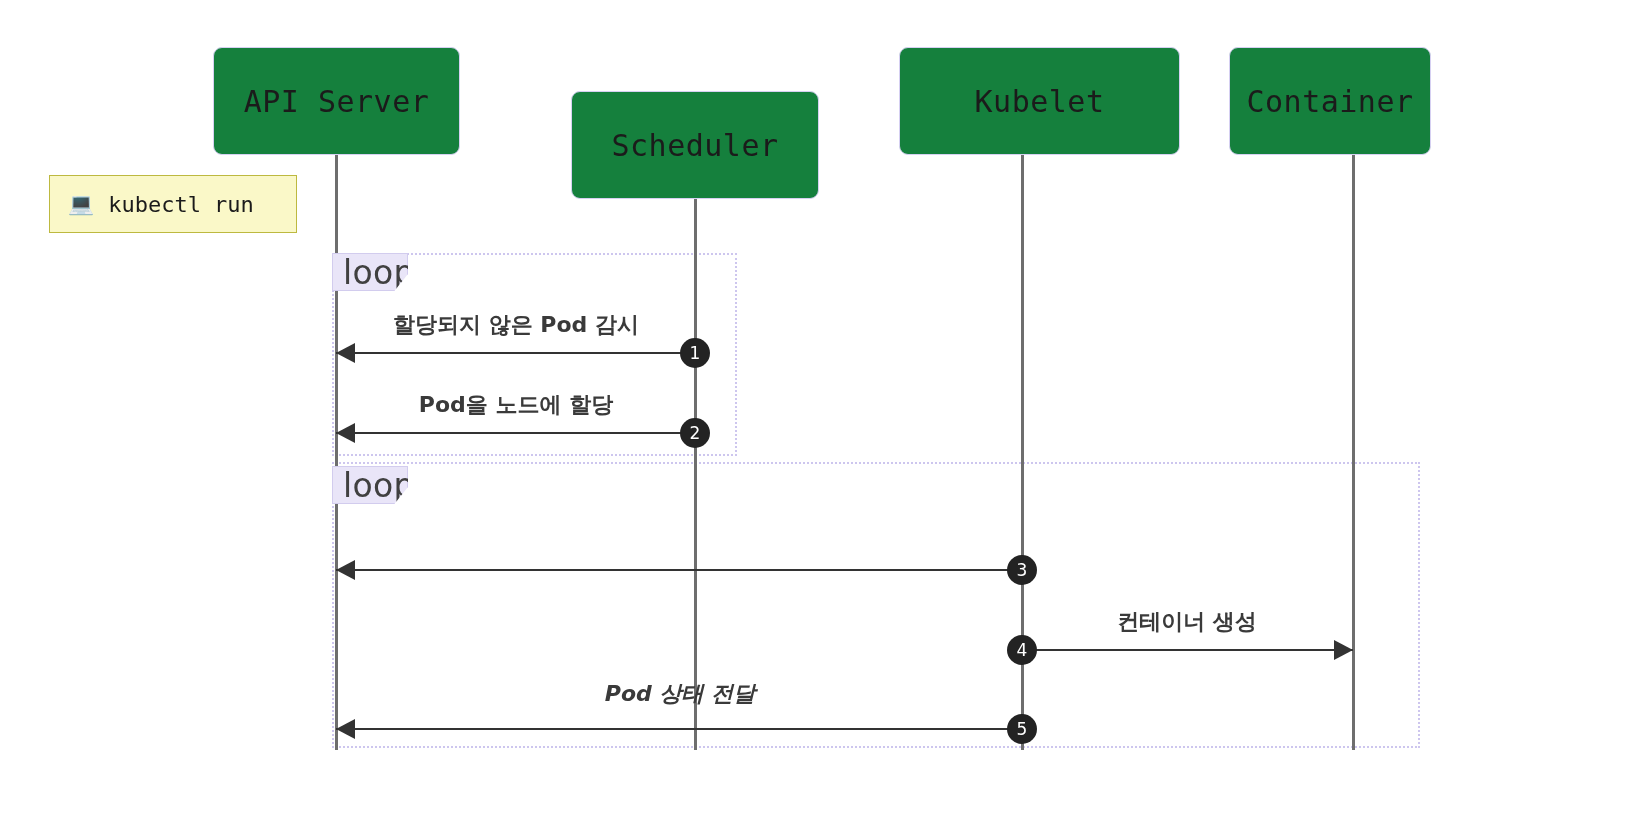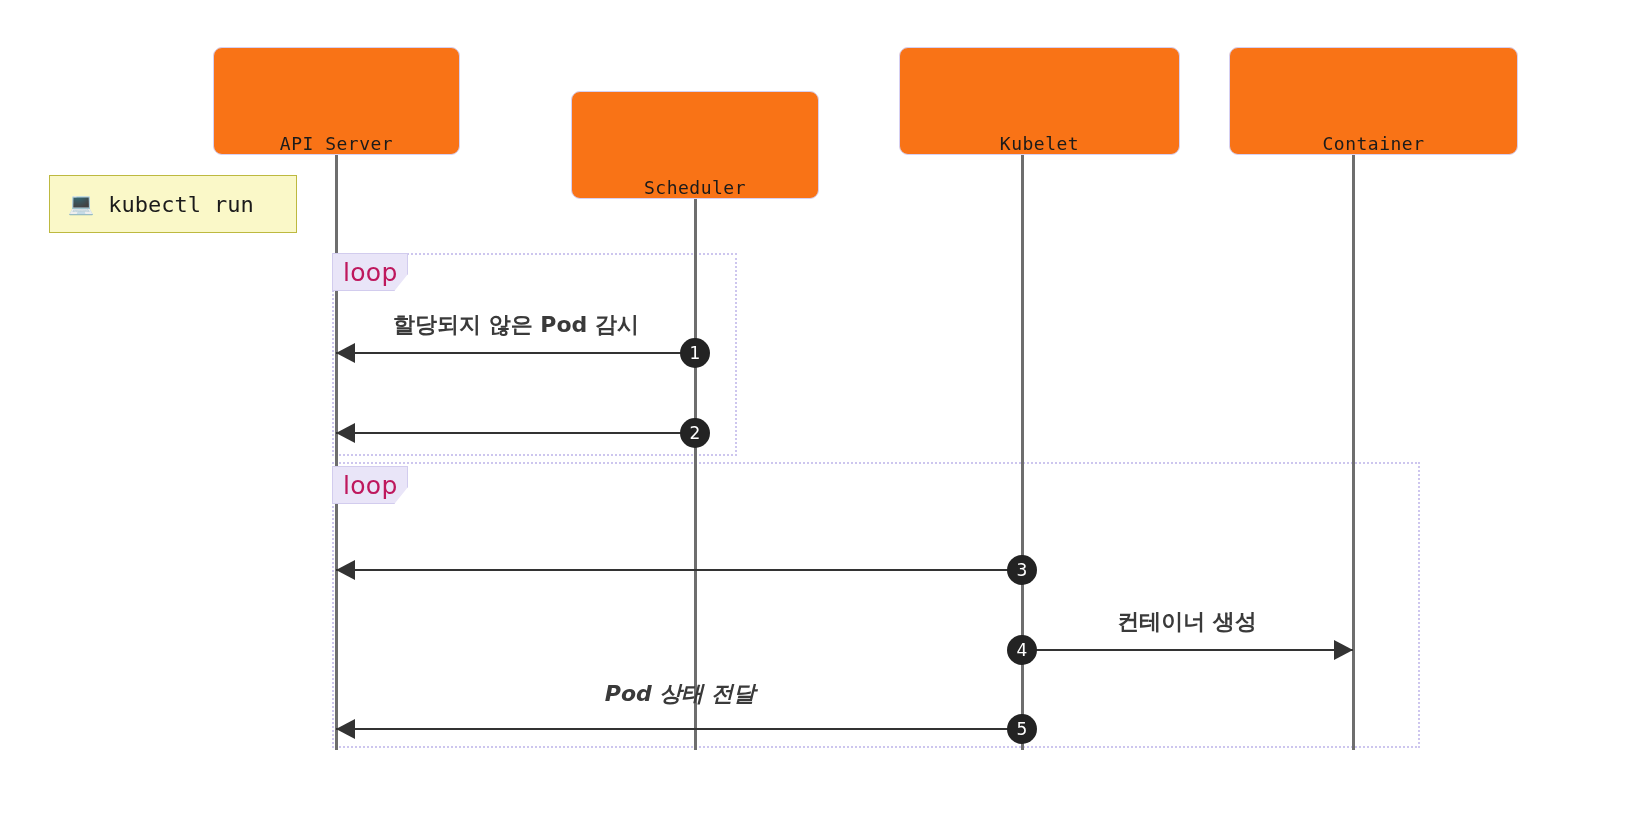--- a/index.html
+++ b/index.html
@@ -18,29 +18,29 @@
     position: absolute;
     left: 0; top: 0;
     width: 1628px;
     height: 834px;
   }
 
   
   .participant {
     position: absolute;
     box-sizing: border-box;
-    background: #f97316;
+    background: #15803d;
     border: 1.6px solid #d6d0f2;
     border-radius: 9px;
     display: flex;
-    align-items: flex-end;
+    align-items: center;
     justify-content: center;
     color: #1b1b1b;
     font-family: "DejaVu Sans Mono", "Liberation Mono", monospace;
-    font-size: 18px;
+    font-size: 30px;
     letter-spacing: 0.5px;
     white-space: nowrap;
   }
 
   
   .lifeline {
     position: absolute;
     width: 3px;
     background: #6e6e6e;
   }
@@ -71,23 +71,23 @@
     box-sizing: border-box;
     border: 2.5px dotted #cdc6ee;
     background: transparent;
     pointer-events: none;
   }
   .loop-label {
     position: absolute;
     box-sizing: border-box;
     background: #e9e5f8;
     border: 1.4px solid #d2ccee;
-    color: #be185d;
+    color: #404040;
     font-family: "DejaVu Sans", "Liberation Sans", sans-serif;
-    font-size: 25px;
+    font-size: 33px;
     line-height: 1;
     display: flex;
     align-items: center;
     padding-left: 10px;
     letter-spacing: 0.3px;
     -webkit-clip-path: polygon(0 0, 100% 0, 100% 55%, 82% 100%, 0 100%);
     clip-path: polygon(0 0, 100% 0, 100% 55%, 82% 100%, 0 100%);
   }
 
   
@@ -144,35 +144,36 @@
     </div>
     <div class="lifeline" style="left: 693.5px; top: 155px; height: 595px;"></div>
     <div class="participant" style="left: 571px; top: 47px; width: 248px; height: 108px; margin-top: 44px;">
       <span>Scheduler</span>
     </div>
     <div class="lifeline" style="left: 1020.5px; top: 155px; height: 595px;"></div>
     <div class="participant" style="left: 899px; top: 47px; width: 281px; height: 108px;">
       <span>Kubelet</span>
     </div>
     <div class="lifeline" style="left: 1351.5px; top: 155px; height: 595px;"></div>
-    <div class="participant" style="left: 1229px; top: 47px; width: 289px; height: 108px;">
+    <div class="participant" style="left: 1229px; top: 47px; width: 202px; height: 108px;">
       <span>Container</span>
     </div>
     <div class="note" style="left: 49px; top: 175px; width: 248px; height: 58px;">
       <span class="emoji">💻</span>
       <span>kubectl run</span>
     </div>
     <div class="loop-label" style="left: 332px; top: 253px; width: 76px; height: 38px;">loop</div>
     <div class="loop-label" style="left: 332px; top: 466px; width: 76px; height: 38px;">loop</div>
     <div class="msg-line" style="left: 336px; top: 351.8px; width: 359px;"></div>
     <div class="arrow-head left" style="left: 336px; top: 343px;"></div>
     <div class="msg-label" style="left: 516px; top: 310px;">할당되지 않은 Pod 감시</div>
     <div class="seq-badge" style="left: 695px; top: 353px;">1</div>
     <div class="msg-line" style="left: 336px; top: 431.8px; width: 359px;"></div>
     <div class="arrow-head left" style="left: 336px; top: 423px;"></div>
+    <div class="msg-label" style="left: 516px; top: 390px;">Pod을 노드에 할당</div>
     <div class="seq-badge" style="left: 695px; top: 433px;">2</div>
     <div class="msg-line" style="left: 336px; top: 568.8px; width: 686px;"></div>
     <div class="arrow-head left" style="left: 336px; top: 560px;"></div>
     <div class="seq-badge" style="left: 1022px; top: 570px;">3</div>
     <div class="msg-line" style="left: 1022px; top: 648.8px; width: 331px;"></div>
     <div class="arrow-head right" style="left: 1334px; top: 640px;"></div>
     <div class="msg-label" style="left: 1187px; top: 607px;">컨테이너 생성</div>
     <div class="seq-badge" style="left: 1022px; top: 650px;">4</div>
     <div class="msg-line" style="left: 336px; top: 727.8px; width: 686px;"></div>
     <div class="arrow-head left" style="left: 336px; top: 719px;"></div>

